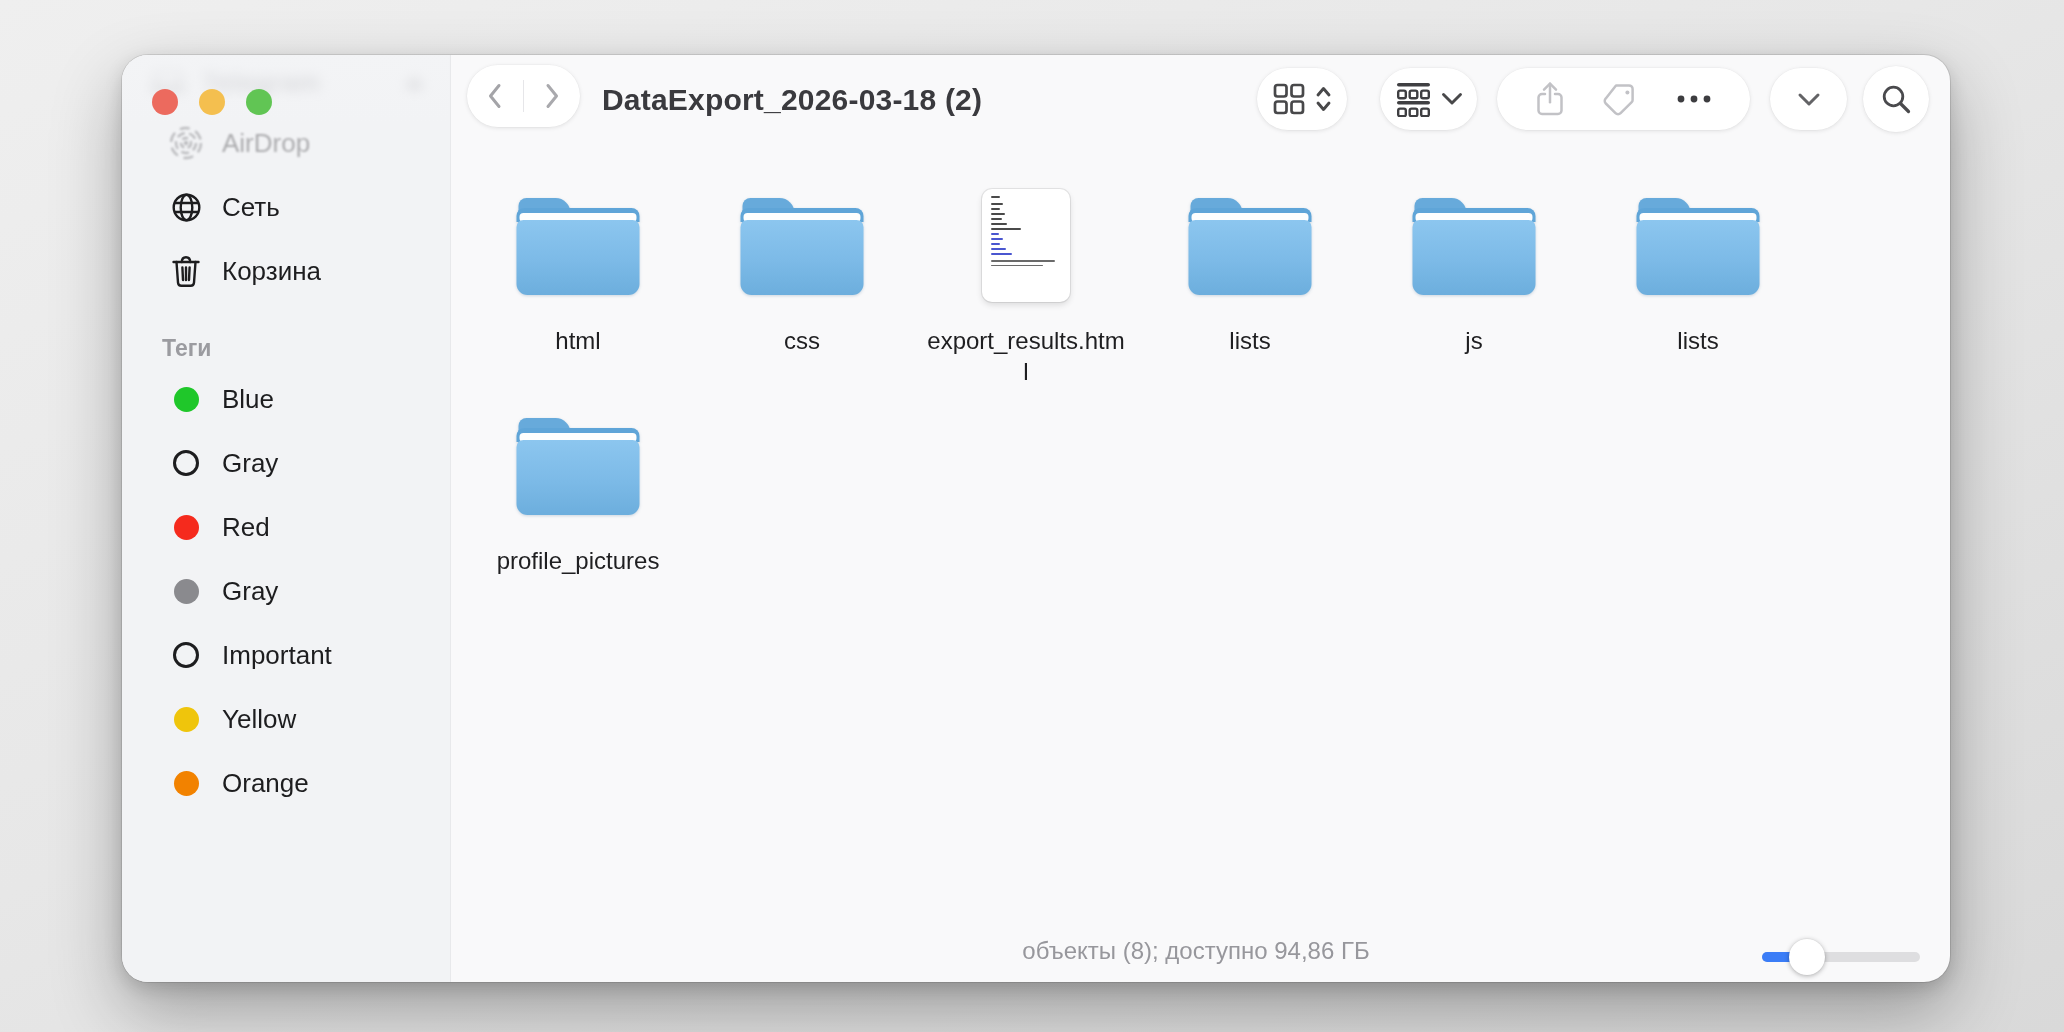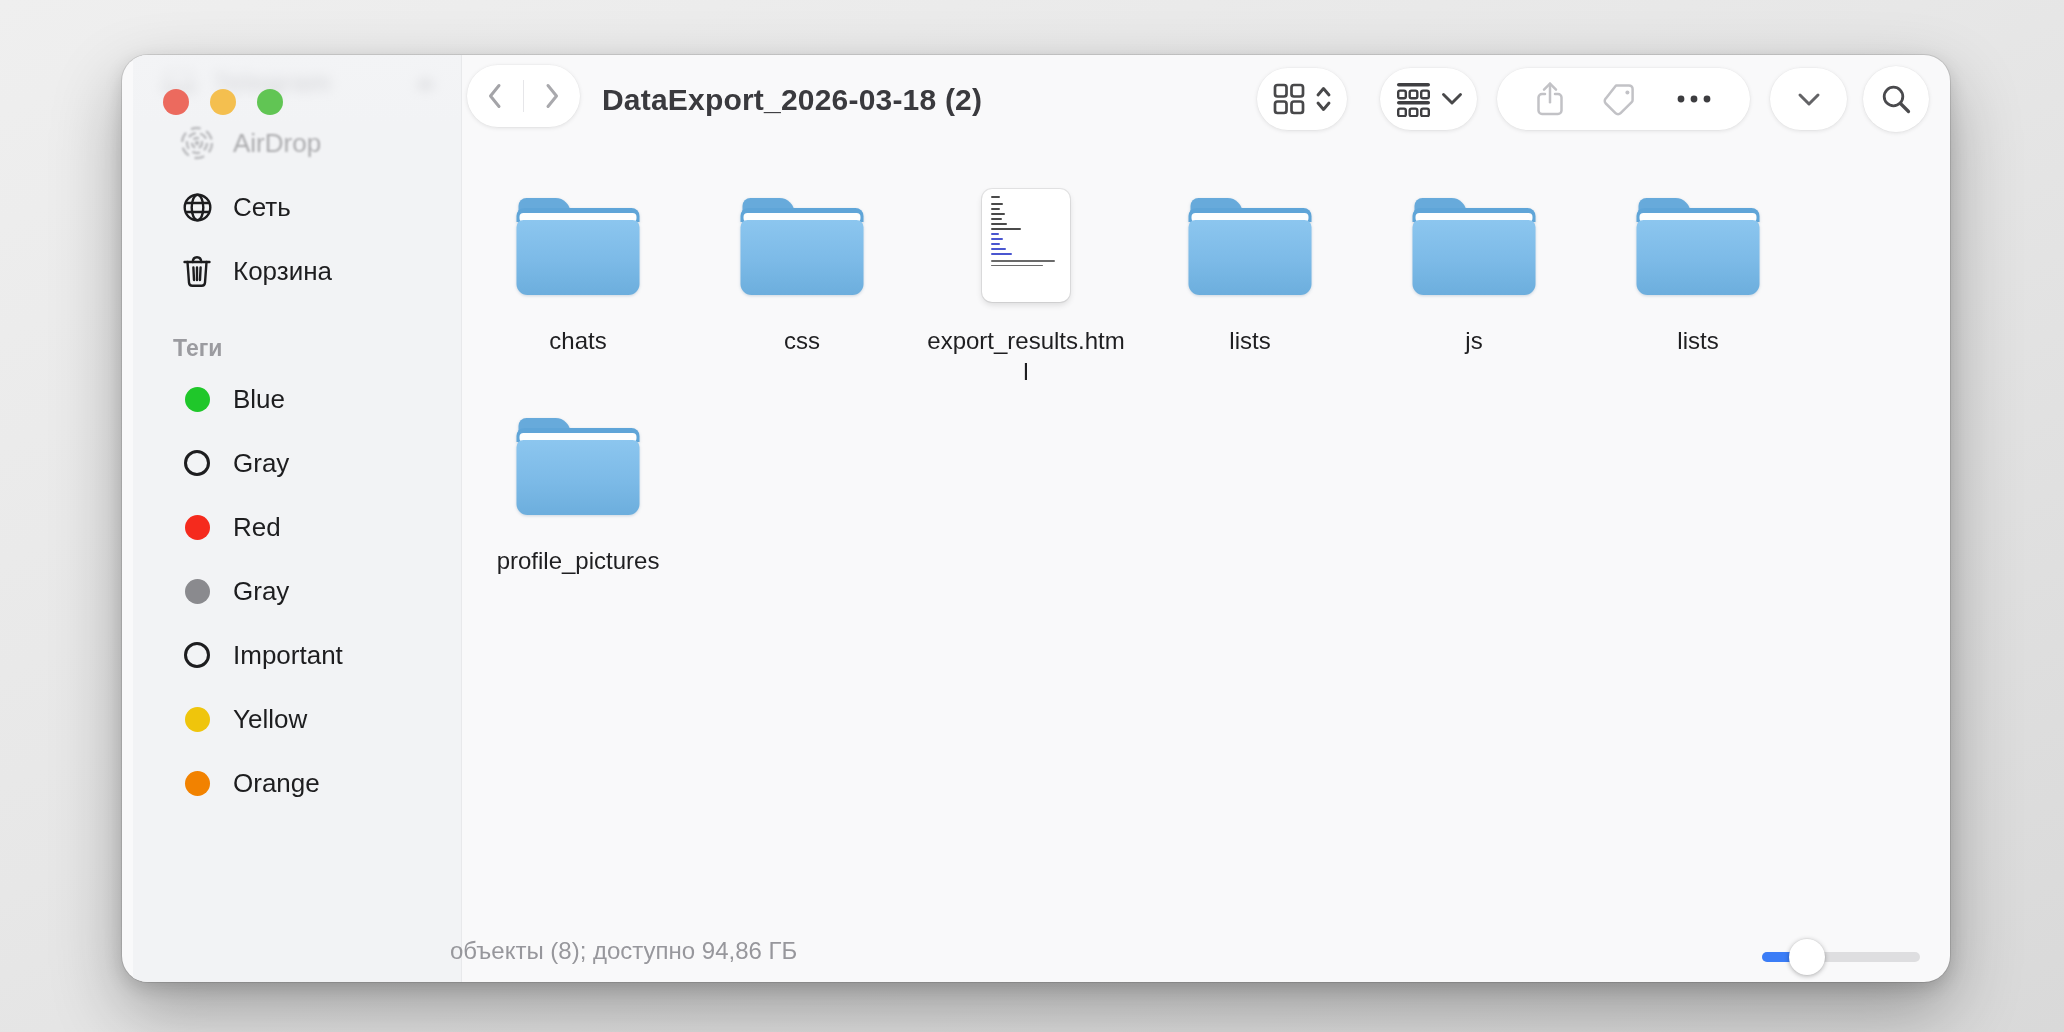--- a/index.html
+++ b/index.html
@@ -8,21 +8,21 @@
     background:linear-gradient(155deg,#efefef 0%,#e7e7e7 45%,#d9d9d9 100%);
     font-family:"Liberation Sans","DejaVu Sans",sans-serif;
     -webkit-font-smoothing:antialiased;
   }
   .window{
     position:absolute;left:122px;top:55px;width:1828px;height:927px;
     border-radius:26px;background:#f9f9fa;overflow:hidden;
     box-shadow:0 0 0 1px rgba(0,0,0,.10),0 30px 70px rgba(0,0,0,.30),0 6px 18px rgba(0,0,0,.15);
   }
   
-  .sidebar{position:absolute;left:11px;top:0;bottom:0;width:328px;background:#f2f3f5;border-right:1px solid rgba(0,0,0,.04);}
+  .sidebar{position:absolute;left:0;top:0;bottom:0;width:328px;background:#f2f3f5;border-right:1px solid rgba(0,0,0,.04);}
   .bg-bleed{
     position:absolute;top:4px;left:28px;width:280px;height:44px;
     display:flex;align-items:center;gap:16px;
     color:#96969b;font-size:27px;font-weight:600;
     filter:blur(6px);opacity:.55;pointer-events:none;
   }
   .bg-bleed .eject{margin-left:auto;font-size:20px;margin-right:6px;}
   .traffic{position:absolute;top:34px;left:30px;display:flex;gap:21px;z-index:5;}
   .dot{width:26px;height:26px;border-radius:50%;}
   .side-list{position:absolute;top:64px;left:0;right:0;}
@@ -66,21 +66,21 @@
   .doc{
     position:absolute;left:50%;transform:translateX(-50%);top:-9px;width:88px;height:113px;background:#fff;border-radius:10px;
     box-shadow:0 0 0 1px rgba(0,0,0,.08),0 3px 6px rgba(0,0,0,.12);
     padding:7px 0 0 9px;box-sizing:border-box;overflow:hidden;
   }
   .ln{height:2px;margin-top:3px;background:#4a4a4a;border-radius:1px;}
   .ln.b{background:#4a56d0;}
   .ln.p{background:#6a6a6a;height:1.5px;}
   
   .statusbar{position:absolute;left:0;right:0;bottom:0;height:47px;}
-  .status-text{position:absolute;left:0;right:8px;top:2px;text-align:left;font-size:24px;color:#97979c;}
+  .status-text{position:absolute;left:0;right:8px;top:2px;text-align:center;font-size:24px;color:#97979c;}
   .slider{position:absolute;right:30px;top:4px;width:158px;height:36px;}
   .sl-track{position:absolute;top:13px;left:0;right:0;height:10px;border-radius:5px;background:#dedee0;}
   .sl-fill{position:absolute;top:13px;left:0;width:32px;height:10px;border-radius:5px 0 0 5px;background:#3b7df7;}
   .sl-knob{position:absolute;top:0;left:27px;width:36px;height:36px;border-radius:50%;background:#fff;box-shadow:0 1px 5px rgba(0,0,0,.30),0 0 0 0.5px rgba(0,0,0,.05);}
   svg{display:block;}
 </style>
 </head>
 <body>
 
 <div class="window">
@@ -295,21 +295,21 @@
 
       <div class="tile">
         <div class="icon-slot">
           <div class="folder">
               <div class="f-tab"></div>
               <div class="f-back"></div>
               <div class="f-paper"></div>
               <div class="f-body"></div>
             </div>
         </div>
-        <div class="tile-label">chats</div>
+        <div class="tile-label">html</div>
       </div>
 
       <div class="tile">
         <div class="icon-slot">
           <div class="folder">
               <div class="f-tab"></div>
               <div class="f-back"></div>
               <div class="f-paper"></div>
               <div class="f-body"></div>
             </div>

